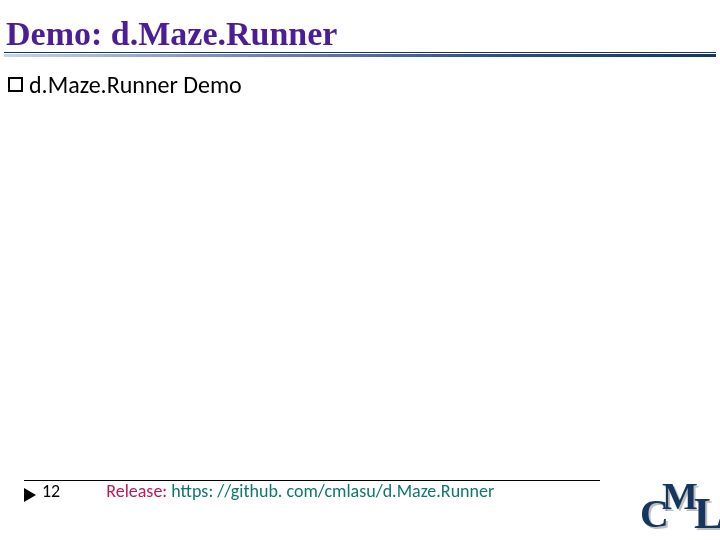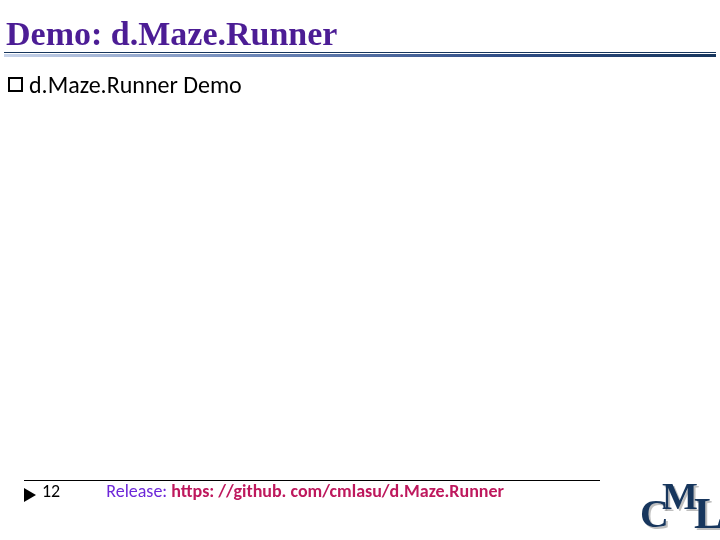--- a/index.html
+++ b/index.html
@@ -89,22 +89,22 @@
     font-family: Calibri, Arial, sans-serif;
     font-size: 18px;
     color: #000;
     margin-right: 46px;
   }
   .release-line {
     font-family: Calibri, Arial, sans-serif;
     font-size: 18px;
     color: #000;
   }
-  .release-label { color: #6d28d9; }
-  .release-url { color: #be185d; font-weight: bold; }
+  .release-label { color: #be185d; }
+  .release-url { color: #0f766e; }
   .logo {
     position: absolute;
     right: 0;
     bottom: 4px;
     width: 80px;
     height: 58px;
     overflow: hidden;
   }
   .logo .glyph {
     position: absolute;

